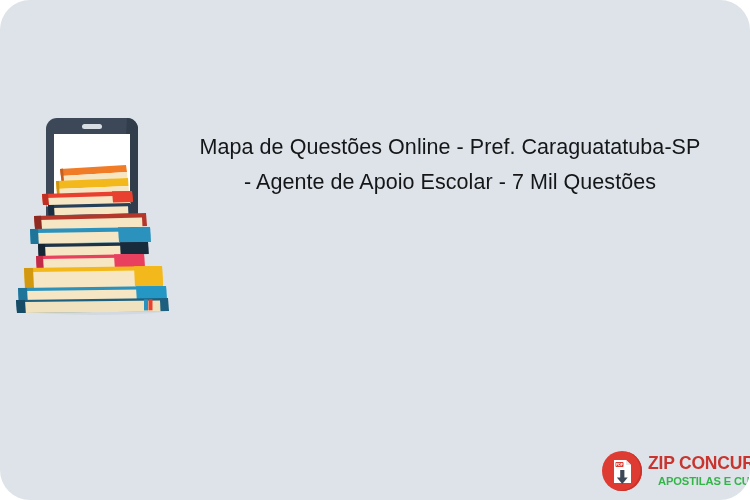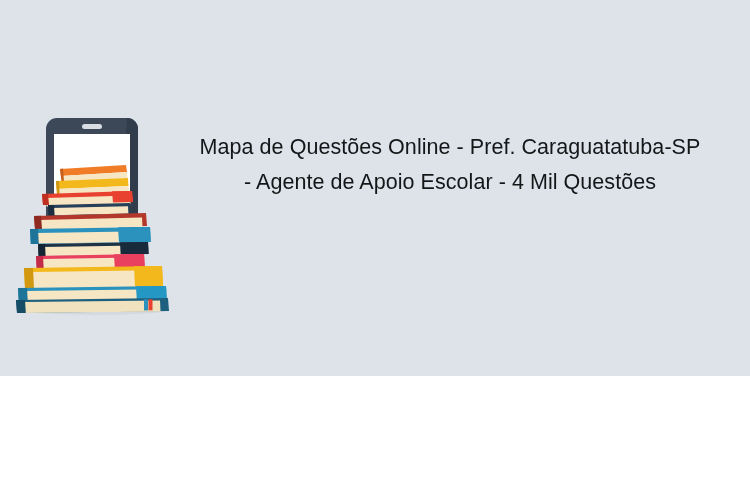--- a/index.html
+++ b/index.html
@@ -8,23 +8,24 @@
   }
   body {
     width: 750px;
     height: 500px;
     overflow: hidden;
     font-family: "Liberation Sans", sans-serif;
   }
   #canvas {
     position: relative;
     width: 750px;
-    height: 376px;
+    height: 500px;
     background: #dde3e9;
     overflow: hidden;
+    border-radius: 30px;
   }
 
   
   #illustration {
     position: absolute;
     left: 8px;
     top: 112px;
     width: 170px;
     height: 210px;
   }
@@ -179,21 +180,21 @@
         <path d="M16 190 L152 188.4 L152.5 199.5 L16.5 201 Z" fill="#f0e2bf"></path>
         <path d="M8 188 L17 187.9 L17.8 201 L9 201 Z" fill="#174c66"></path>
         <rect x="136" y="187.4" width="4" height="11" fill="#2a92bd"></rect>
         <rect x="140.5" y="187.3" width="4" height="11" fill="#e8412f"></rect>
       </g>
     </svg>
   </div>
 
   <div id="title-block">
     <div class="title-line">Mapa de Questões Online - Pref. Caraguatatuba-SP</div>
-    <div class="title-line">- Agente de Apoio Escolar - 4 Mil Questões</div>
+    <div class="title-line">- Agente de Apoio Escolar - 7 Mil Questões</div>
   </div>
 
   <div id="logo">
     <div id="logo-mark">
       <svg viewBox="0 0 44 44" xmlns="http://www.w3.org/2000/svg">
         <circle cx="22" cy="22" r="20" fill="#de3b33"></circle>
         <path d="M22 2 a20 20 0 0 1 0 40 a20 20 0 0 1 -9 -2.1 a20 20 0 0 0 25.9 -26 A20 20 0 0 0 22 2 Z" fill="#cc3029"></path>
 
         <path d="M14 11 h12 l5 5 v18 h-17 Z" fill="#ffffff"></path>
         <path d="M26 11 l5 5 h-5 Z" fill="#e8e8e8"></path>

